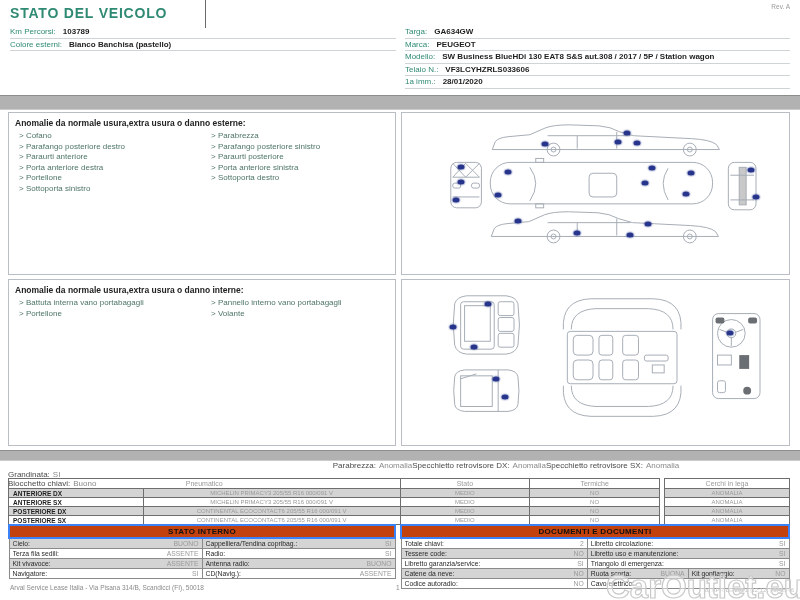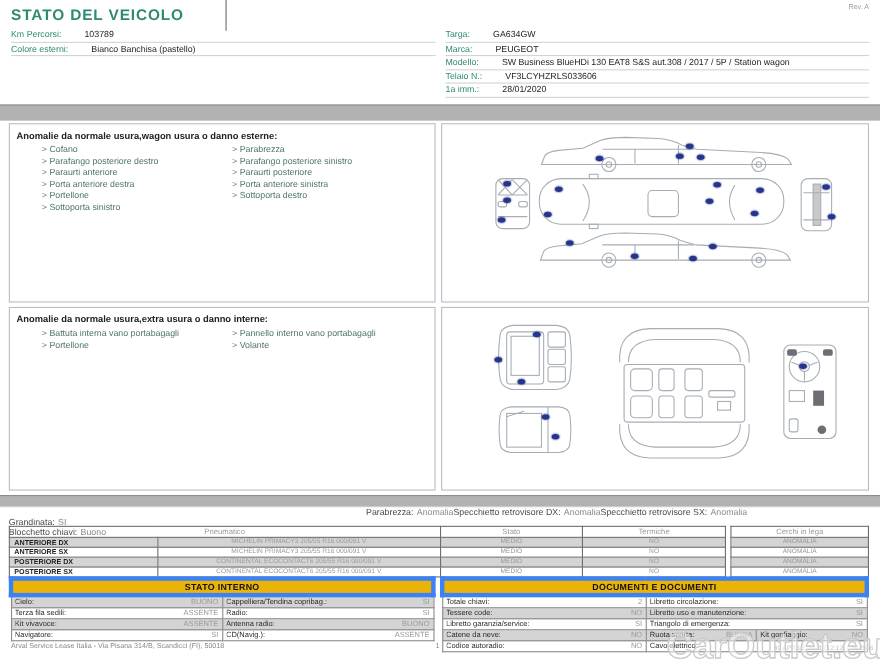--- a/index.html
+++ b/index.html
@@ -8,35 +8,35 @@
   
   .title{position:absolute;left:10px;top:5px;font-size:14px;font-weight:bold;
          color:#2f8a73;letter-spacing:.8px;}
   .rev{position:absolute;right:10px;top:3px;font-size:6.5px;color:#9a9a9a;}
   .topline{position:absolute;left:205px;top:0;width:1px;height:28px;background:#6a6a6a;}
   .hcol{position:absolute;top:26px;}
   .hcol.left{left:10px;width:386px;}
   .hcol.right{left:405px;width:385px;}
   .hrow{border-bottom:1px solid #cfd4d7;padding:1px 0 1px;font-size:8px;line-height:9.5px;}
   .hrow .lbl{color:#2f8a73;}
-  .hrow .val{font-weight:normal;color:#1e1e1e;margin-left:21px;}
+  .hrow .val{font-weight:bold;color:#1e1e1e;margin-left:7px;}
   
   .band{position:absolute;left:0;right:0;background:#b2b2b2;
         border-top:1px solid #8d8d8d;border-bottom:1px solid #cccccc;}
   #band1{top:95px;height:13px;}
   #band2{top:450px;height:9px;}
   
   .box{position:absolute;border:1px solid #b8bec4;background:#fff;box-sizing:border-box;}
   #box-ext-anom{left:8px;top:112px;width:388px;height:163px;}
   #box-ext-diag{left:401px;top:112px;width:389px;height:163px;}
   #box-int-anom{left:8px;top:279px;width:388px;height:167px;}
   #box-int-diag{left:401px;top:279px;width:389px;height:167px;}
   .anom-h{margin:5px 6px 3px;font-size:8.5px;font-weight:bold;color:#222;}
   .anom-list{position:absolute;top:18px;margin:0;padding:0;list-style:none;width:182px;}
-  .anom-list.l{left:10px;margin-left:19px;} .anom-list.r{left:202px;}
+  .anom-list.l{left:10px;} .anom-list.r{left:202px;}
   .anom-list li{font-size:8px;color:#4e7568;line-height:10.5px;}
   .diagwrap{position:absolute;left:0;top:0;width:100%;height:100%;}
   .diagwrap svg{position:absolute;left:0;top:0;width:100%;height:100%;}
   .dmark{position:absolute;width:7px;height:5px;border-radius:50%;background:#26348c;
          transform:translate(-50%,-50%);box-shadow:0 0 1px 1px rgba(38,52,140,.3);}
   
   #summary-left{position:absolute;left:8px;top:470px;font-size:8px;line-height:9px;}
   #summary-right{position:absolute;left:228px;top:461px;width:556px;display:flex;
                  justify-content:center;font-size:8px;line-height:9px;}
   .sum .lbl{color:#4a4a4a;} .sum .val{color:#8a8a8a;margin-left:3px;}
@@ -49,22 +49,22 @@
   .tiretab td{border:1px solid #6e6e6e;font-size:6px;color:#9a9a9a;text-align:center;
               height:8px;padding:0 2px;white-space:nowrap;overflow:hidden;}
   .tiretab td.pos{text-align:left;font-weight:bold;color:#1f1f1f;font-size:6.5px;padding-left:4px;}
   .tiretab tr.alt{background:#d4d4d4;}
   
   .bottab{position:absolute;top:524px;}
   #tab-interno{left:8px;width:388px;}
   #tab-documenti{left:400px;width:390px;}
   .bottab table{width:100%;}
   .bottab td{border:1px solid #8a8a8a;padding:0;height:9px;}
-  .bottab td.hd{background:#eab308;font-size:8px;font-weight:bold;color:#111;
-                text-align:center;height:11px;letter-spacing:.3px;border:4px solid #3b82f6;}
+  .bottab td.hd{background:#c2410c;font-size:8px;font-weight:bold;color:#111;
+                text-align:center;height:11px;letter-spacing:.3px;border:2px solid #3b82f6;}
   .bottab tr.alt{background:#d4d4d4;}
   .cellflex{display:flex;justify-content:space-between;align-items:center;
             padding:0 3px;font-size:6.8px;line-height:9px;}
   .cellflex .lbl{color:#2a2a2a;white-space:nowrap;overflow:hidden;}
   .cellflex .val{color:#9a9a9a;margin-left:4px;white-space:nowrap;}
   .splitcell{display:flex;align-items:stretch;}
   .splitcell .sub{flex:1;} .splitcell .sub+.sub{border-left:1px solid #8a8a8a;}
   
   #footer-left{position:absolute;left:10px;top:584px;font-size:6.5px;color:#8a8a8a;}
   #footer-page{position:absolute;left:396px;top:584px;font-size:6.5px;color:#8a8a8a;}
@@ -93,21 +93,21 @@
     <div class="hrow"><span class="lbl">Targa:</span><span class="val">GA634GW</span></div>
     <div class="hrow"><span class="lbl">Marca:</span><span class="val">PEUGEOT</span></div>
     <div class="hrow"><span class="lbl">Modello:</span><span class="val">SW Business BlueHDi 130 EAT8 S&amp;S aut.308 / 2017 / 5P / Station wagon</span></div>
     <div class="hrow"><span class="lbl">Telaio N.:</span><span class="val">VF3LCYHZRLS033606</span></div>
     <div class="hrow"><span class="lbl">1a imm.:</span><span class="val">28/01/2020</span></div>
   </div>
 
   <div class="band" id="band1"></div>
 
   <div class="box" id="box-ext-anom">
-    <div class="anom-h">Anomalie da normale usura,wagon usura o danno esterne:</div>
+    <div class="anom-h">Anomalie da normale usura,extra usura o danno esterne:</div>
     <ul class="anom-list l">
       <li>&gt; Cofano</li>
       <li>&gt; Parafango posteriore destro</li>
       <li>&gt; Paraurti anteriore</li>
       <li>&gt; Porta anteriore destra</li>
       <li>&gt; Portellone</li>
       <li>&gt; Sottoporta sinistro</li>
     </ul>
     <ul class="anom-list r">
       <li>&gt; Parabrezza</li>

